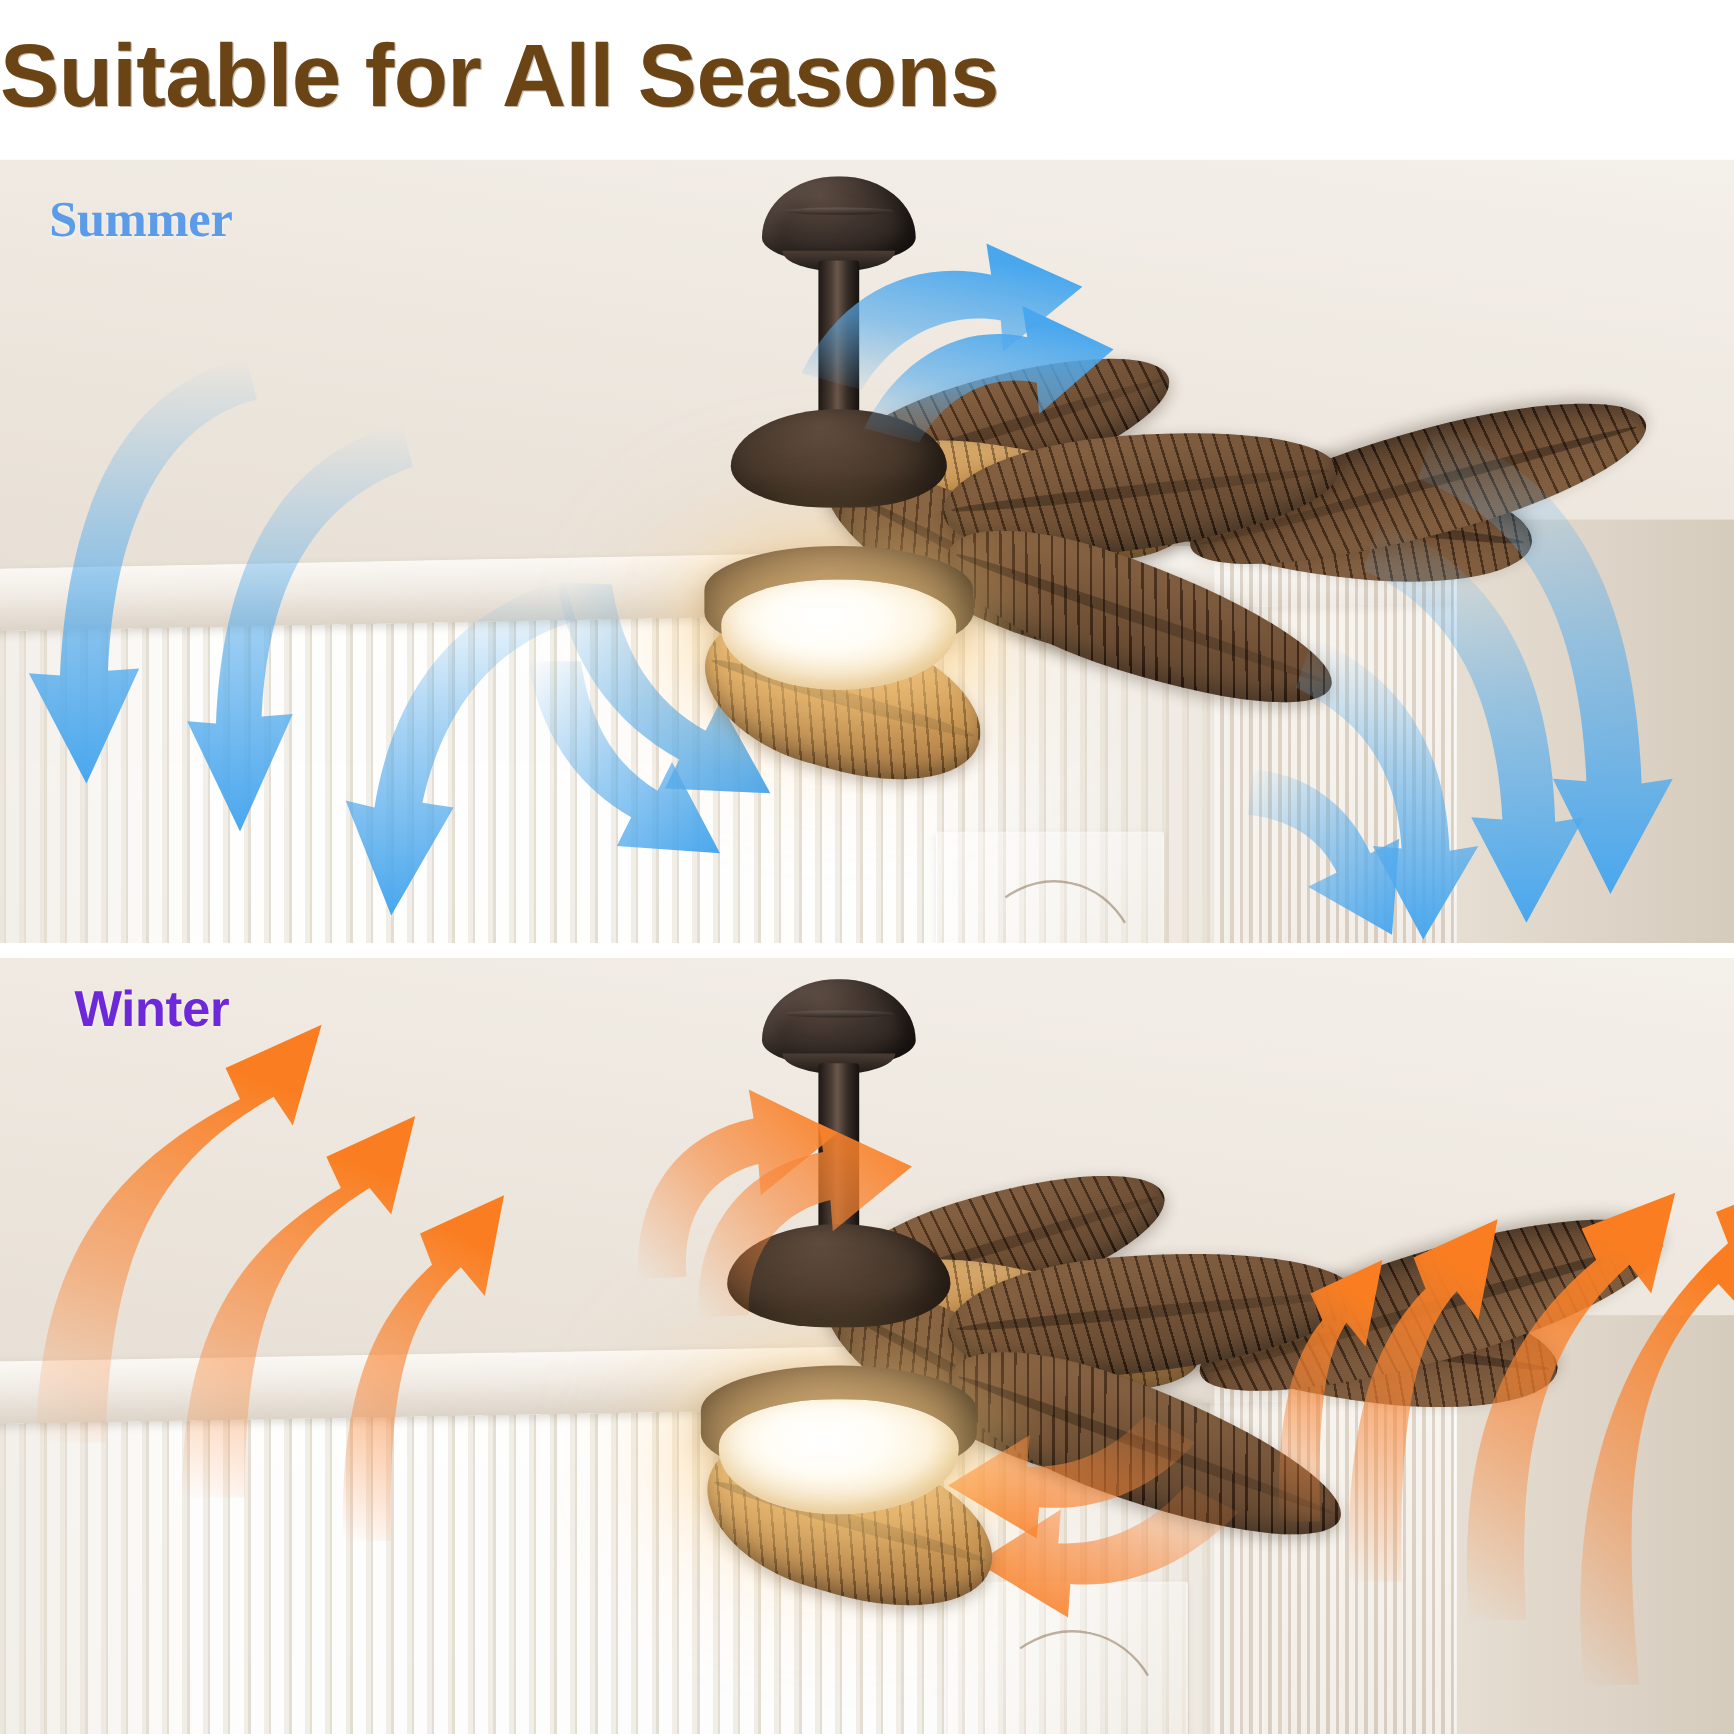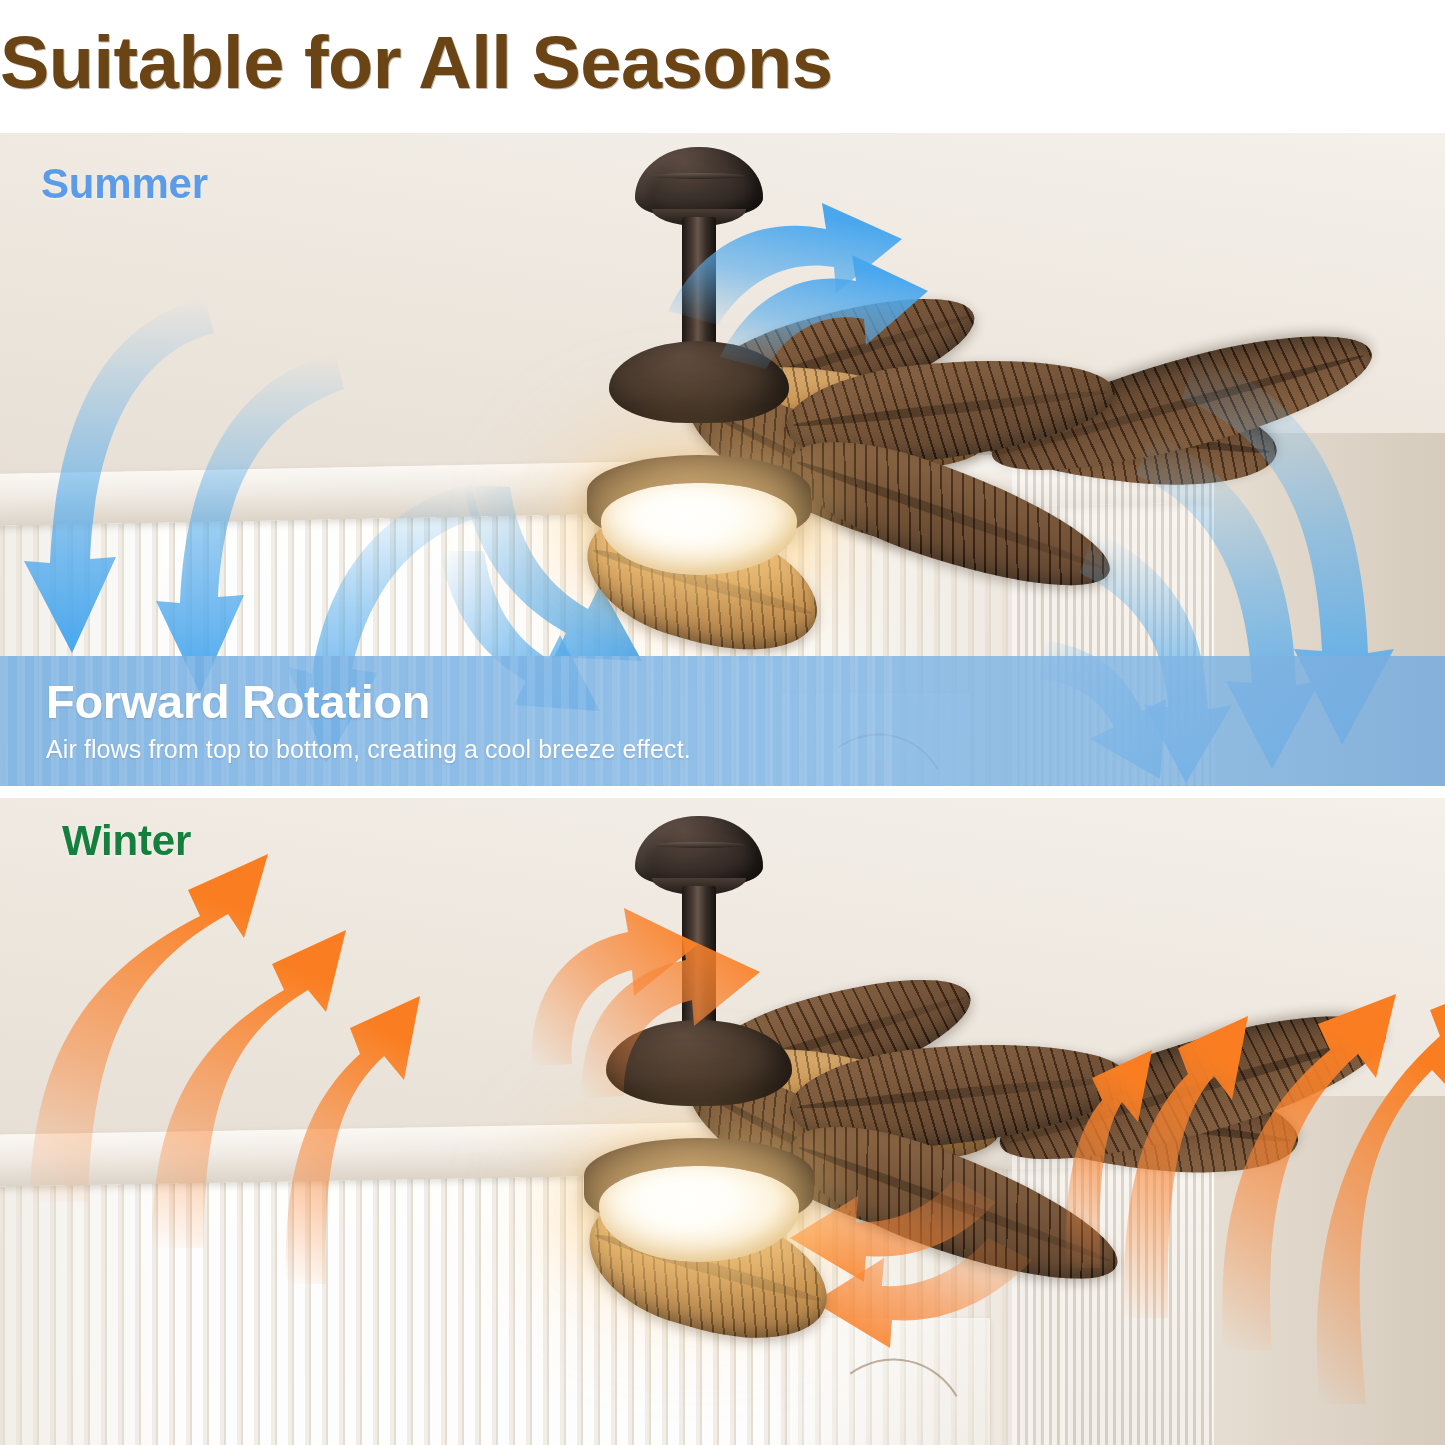--- a/index.html
+++ b/index.html
@@ -213,21 +213,21 @@
     letter-spacing:.1px;
     text-shadow:0 1px 2px rgba(60,70,90,.18);
   }
 
   
   .season-label{
     position:absolute; z-index:25;
     font-size:42px; font-weight:bold; letter-spacing:-.2px;
     text-shadow:0 1px 3px rgba(255,255,255,.55);
   }
-  #label-summer{ left:41px; top:160px; }
+  #label-summer{ left:41px; top:160px;font-family:Liberation Serif, serif; }
   #label-winter{ left:62px; top:817px; }
 </style>
 </head>
 <body>
 
 <div class="header">
   <div class="header-title">Suitable for All Seasons</div>
 </div>
 
 <div class="panel" id="panel-summer">
@@ -307,24 +307,20 @@
     <g>
       <path d="M1195,222 C1302,258 1362,348 1368,520 L1394,516 L1342,612 L1294,516 L1322,518 C1316,374 1268,300 1182,266 Z" fill="url(#sBlueDown)"></path>
       <path d="M1150,300 C1244,340 1292,418 1296,552 L1320,548 L1272,636 L1226,548 L1252,550 C1246,436 1204,372 1136,342 Z" fill="url(#sBlueDown)"></path>
       <path d="M1094,398 C1168,432 1204,486 1208,576 L1232,572 L1186,650 L1144,572 L1168,574 C1164,508 1136,468 1080,440 Z" fill="url(#sBlueDown)"></path>
       <path d="M1044,508 C1090,512 1124,538 1142,578 L1166,566 L1160,646 L1090,606 L1114,594 C1100,566 1076,550 1040,546 Z" fill="url(#sBlueDiag)"></path>
     </g>
   </svg>
 
   <div class="season-label" id="label-summer" style="color:#5B9BE8; left:41px; top:27px;">Summer</div>
 
-  <div class="banner" id="banner-summer">
-    <div class="banner-title">Forward Rotation</div>
-    <div class="banner-sub">Air flows from top to bottom, creating a cool breeze effect.</div>
-  </div>
 </div>
 
 <div class="gap"></div>
 
 <div class="panel" id="panel-winter">
 
   <div class="scene">
     <div class="ceiling"></div>
     <div class="wall"></div>
     <div class="blinds"></div>
@@ -396,15 +392,15 @@
     </g>
 
     <g>
       <path d="M1124,520 C1122,392 1142,322 1188,276 L1178,250 L1248,218 L1232,302 L1214,278 C1180,316 1166,382 1168,520 Z" fill="url(#wOrangeUp)"></path>
       <path d="M1224,552 C1214,410 1250,318 1330,252 L1318,226 L1396,196 L1376,280 L1358,256 C1292,314 1262,400 1272,552 Z" fill="url(#wOrangeUp)"></path>
       <path d="M1320,606 C1304,440 1350,318 1440,238 L1430,212 L1445,206 L1445,286 L1432,272 C1356,346 1352,452 1366,606 Z" fill="url(#wOrangeUp)"></path>
       <path d="M1066,470 C1064,388 1074,336 1102,302 L1092,280 L1152,252 L1138,324 L1122,304 C1104,332 1098,380 1100,470 Z" fill="url(#wOrangeUp)"></path>
     </g>
   </svg>
 
-  <div class="season-label" id="label-winter" style="color:#15803d; left:62px; top:19px;">Winter</div>
+  <div class="season-label" id="label-winter" style="color:#6d28d9; left:62px; top:19px;">Winter</div>
 
 </div>
 
 </body></html>

